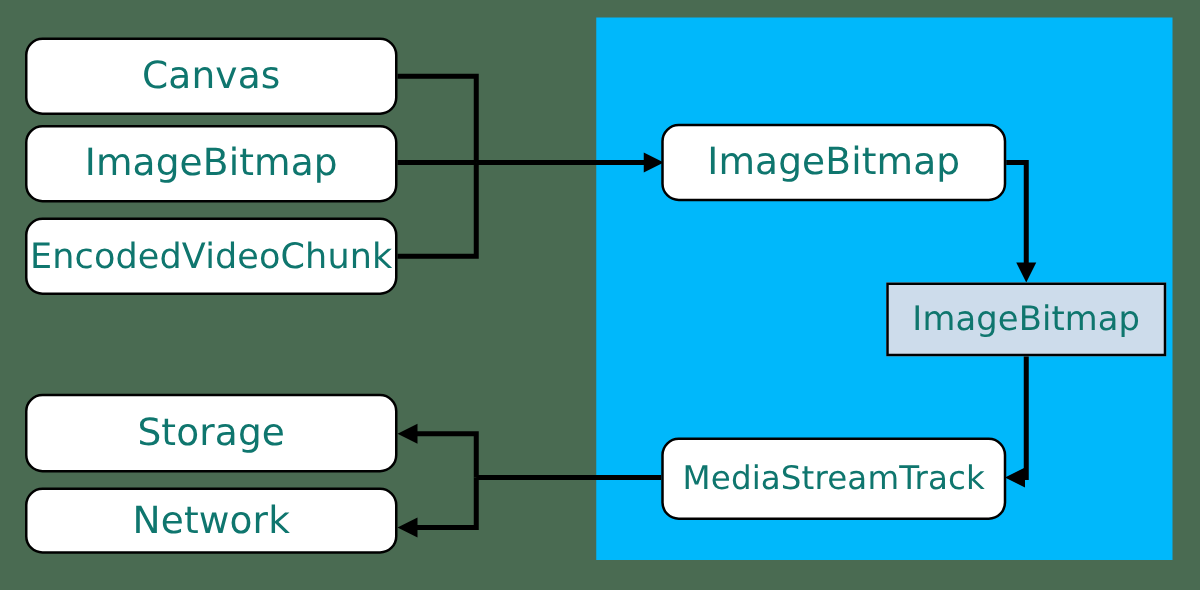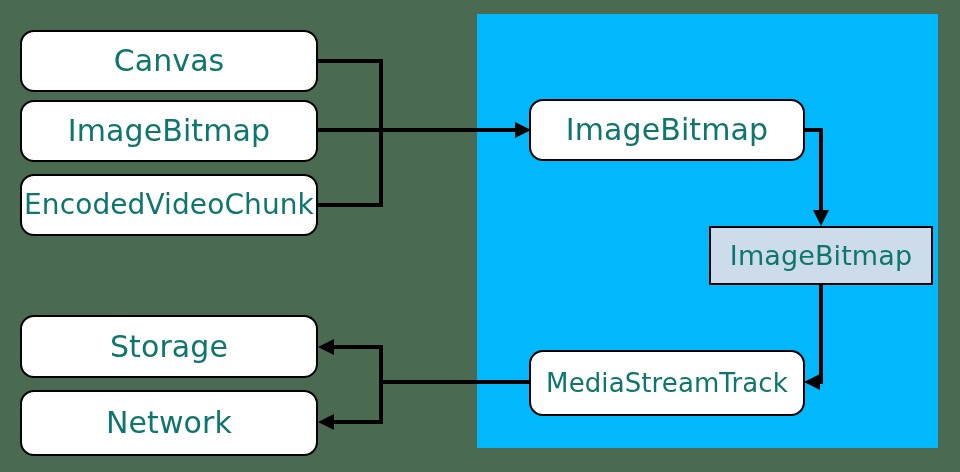--- a/index.html
+++ b/index.html
@@ -45,21 +45,21 @@
   }
   .node .node-label {
     display: block;
   }
   
   #node-canvas       { left: 20px;  top: 30px;  width: 298px; height: 62px; font-size: 30px; }
   #node-imagebitmap  { left: 20px;  top: 100px; width: 298px; height: 62px; font-size: 30px; }
   #node-mediastream  { left: 20px;  top: 174px; width: 298px; height: 62px; font-size: 28px; }
   
   #node-storage      { left: 20px;  top: 315px; width: 298px; height: 63px; font-size: 30px; }
-  #node-network      { left: 20px;  top: 390px; width: 298px; height: 66px; font-size: 30px; }
+  #node-network      { left: 20px;  top: 390px; width: 298px; height: 53px; font-size: 30px; }
   
   #node-videoframe   { left: 529px; top: 99px;  width: 276px; height: 62px; font-size: 30px; }
   #node-videoencoder { left: 709px; top: 226px; width: 224px; height: 59px; font-size: 27px; }
   #node-encodedchunk { left: 529px; top: 350px; width: 276px; height: 66px; font-size: 26px; }
 
   .edge-layer {
     position: absolute;
     left: 0;
     top: 0;
     width: 960px;

